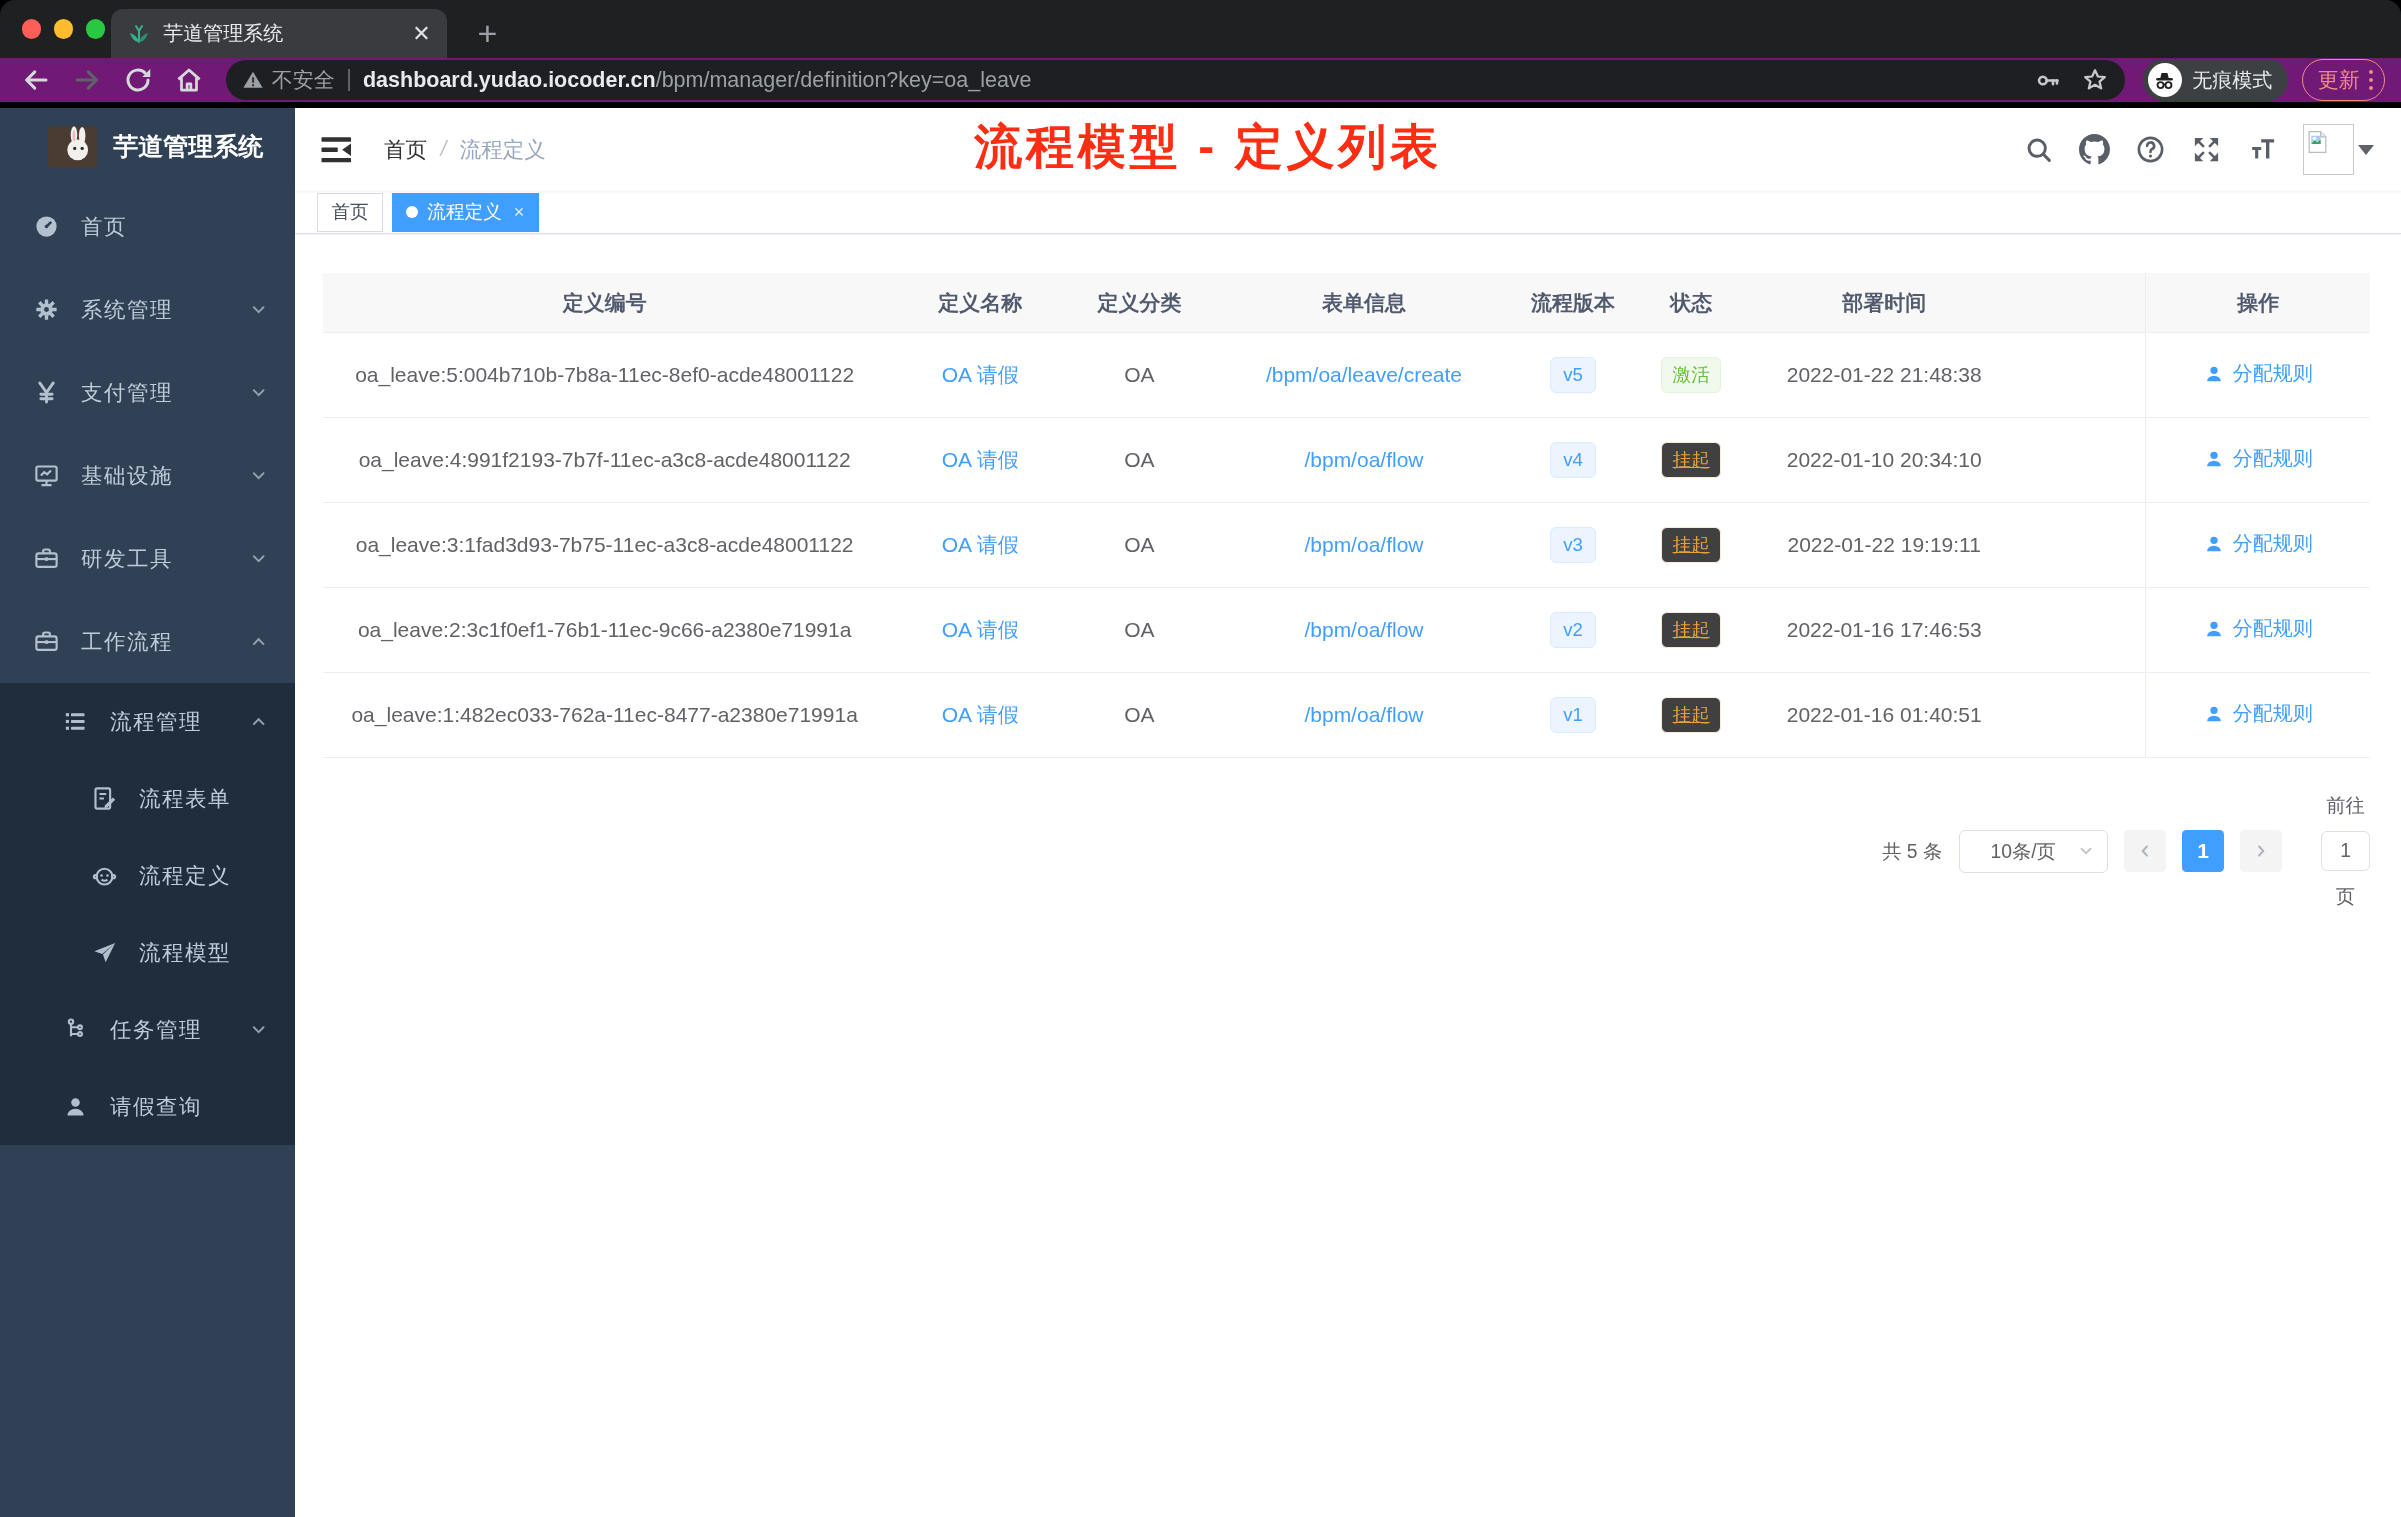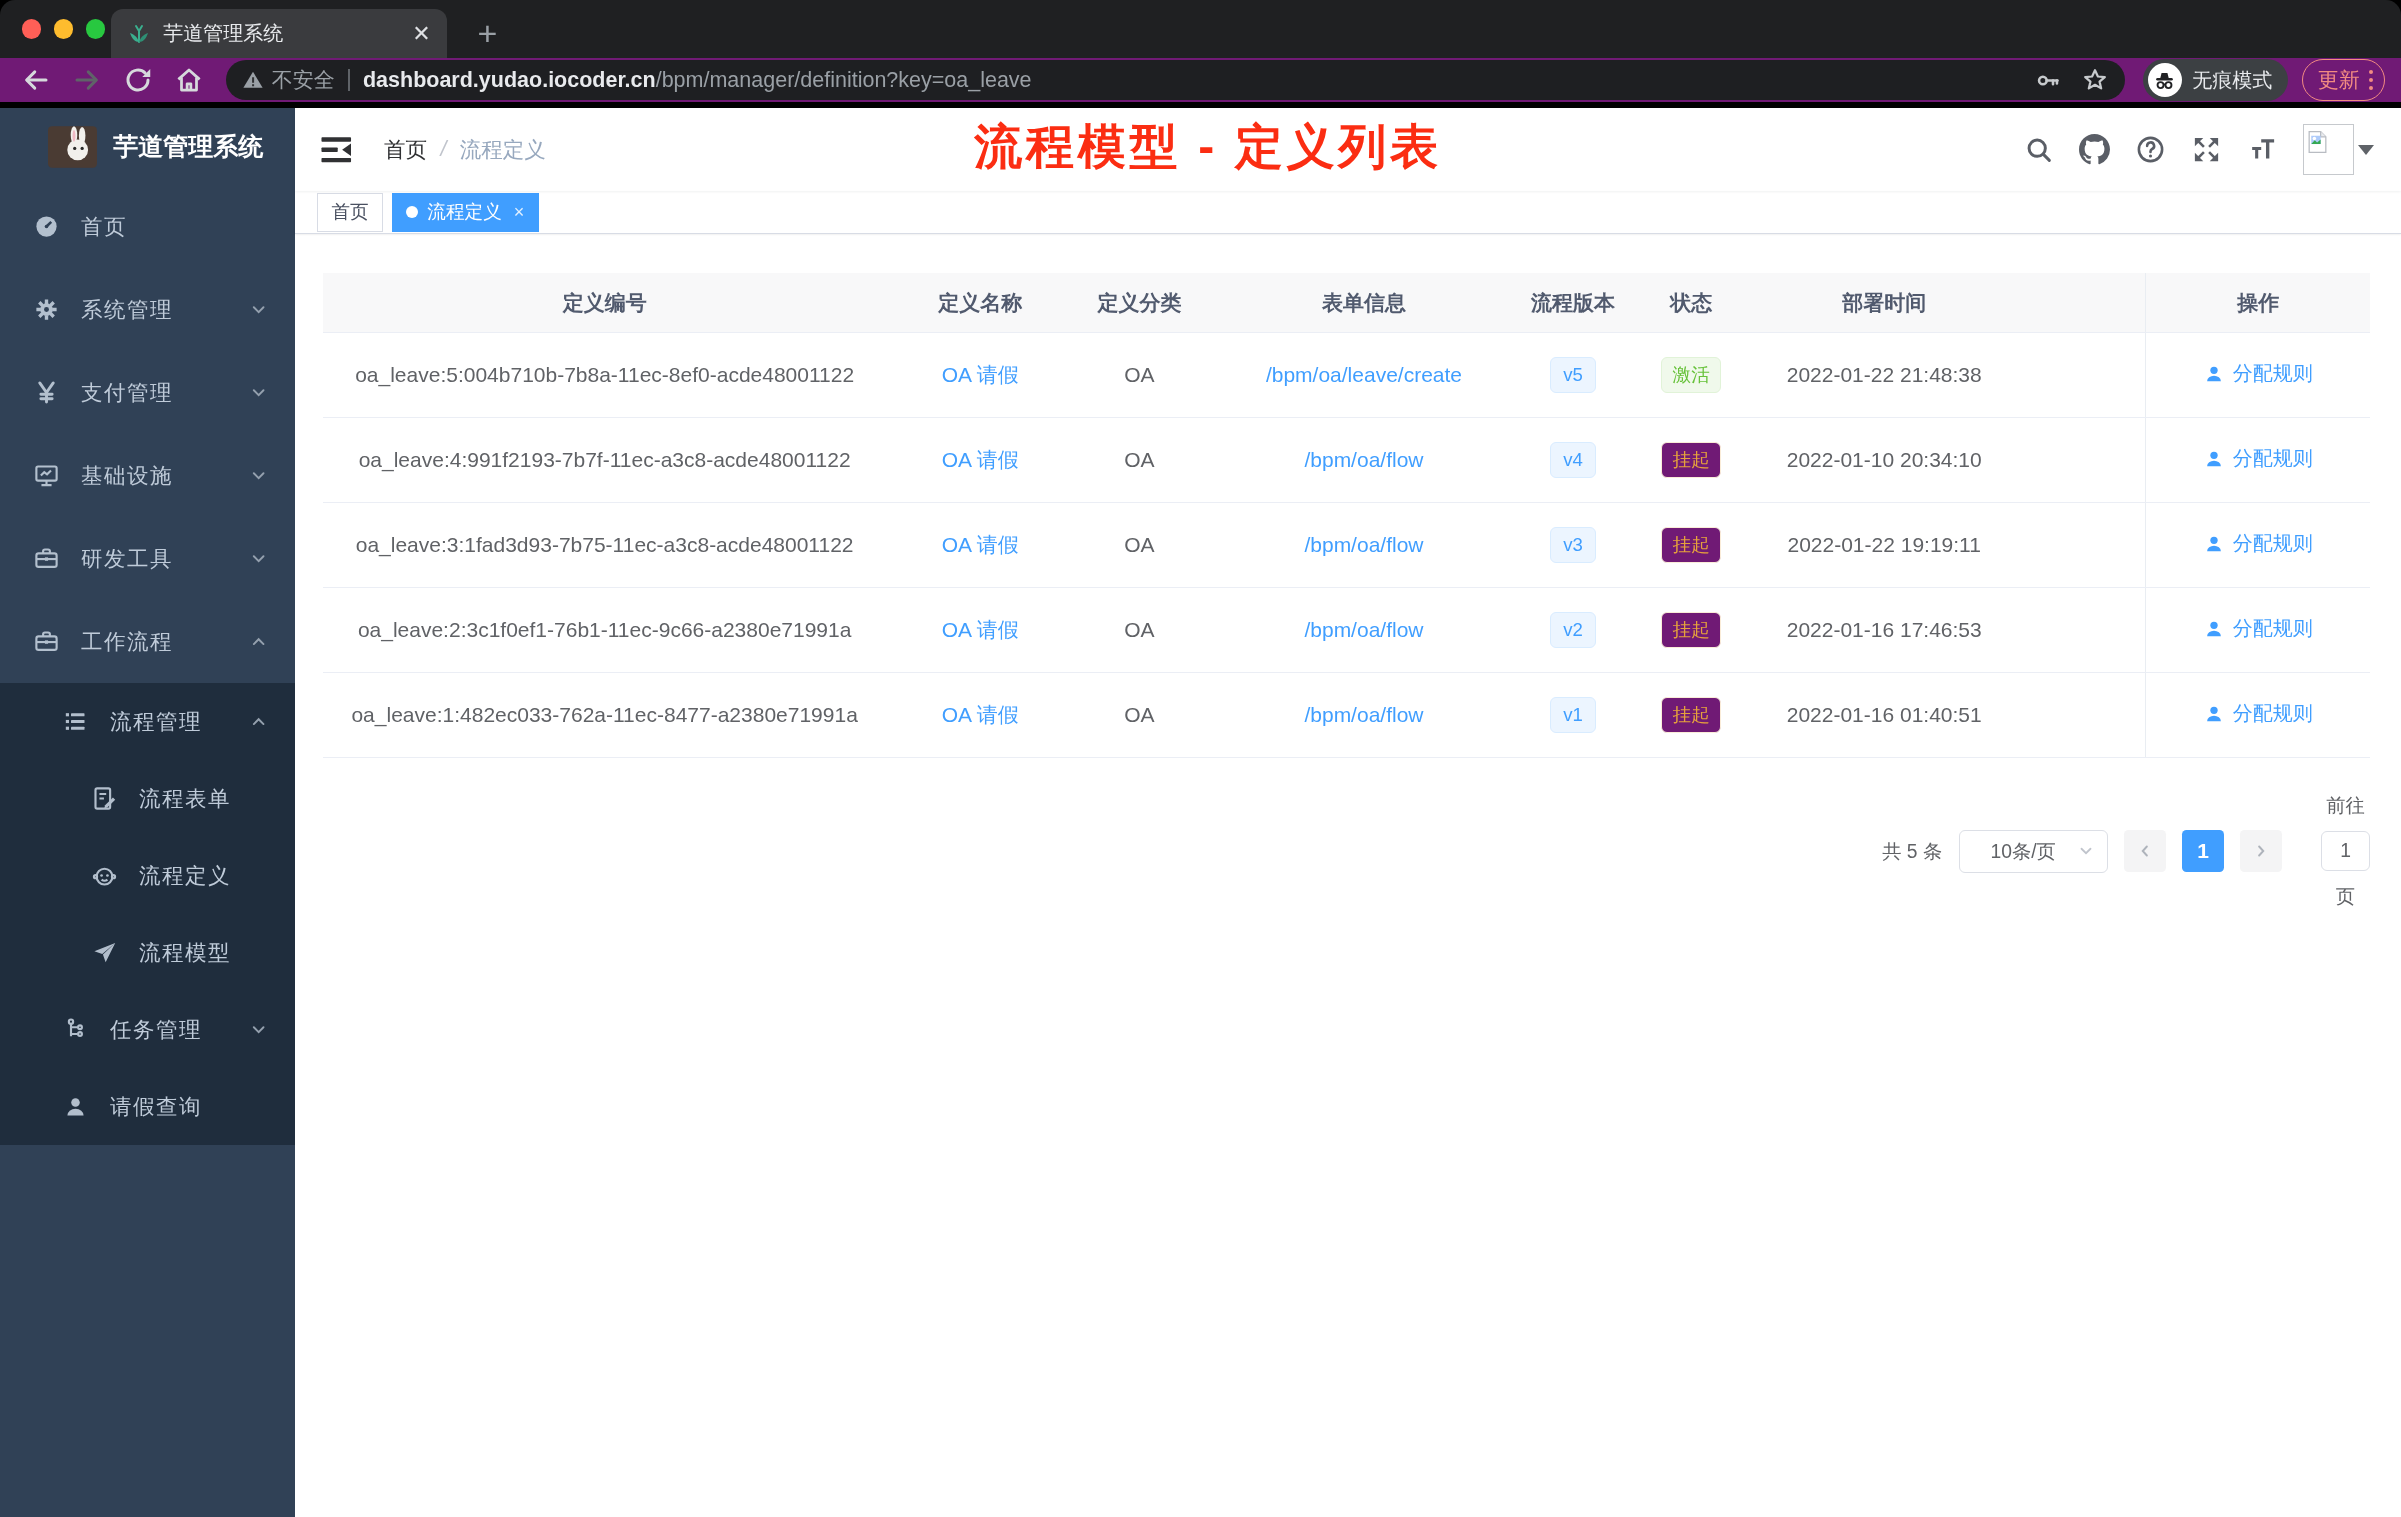--- a/index.html
+++ b/index.html
@@ -70,21 +70,21 @@
   .content{padding:39px 31px 0 28px;}
   table.grid{border-collapse:collapse;table-layout:fixed;width:2047px;font-size:21px;color:#606266;}
   table.grid th{height:59px;background:#f8f8f9;color:#515a6e;font-weight:600;font-size:21px;text-align:center;border-bottom:1.5px solid #ebeef5;padding:0;}
   table.grid td{height:85px;text-align:center;border-bottom:1.5px solid #ebeef5;padding:0 7.4px;box-sizing:border-box;}
   td.opcell,th.opcell{border-left:1.5px solid #e9edf2;}
   .idtext{white-space:nowrap;overflow:hidden;}
   a.blue{color:#409eff;text-decoration:none;white-space:nowrap;}
   .vtag{display:inline-block;background:#ecf5ff;border:0.7px solid #d9ecff;color:#409eff;border-radius:6px;font-size:18.6px;padding:8.2px 12px;line-height:1;}
   .stag{display:inline-block;border-radius:6px;font-size:18.6px;padding:8.2px 10.4px;line-height:1;}
   .stag.success{background:#f0f9eb;border:0.7px solid #e1f3d8;color:#67c23a;}
-  .stag.warning{background:#701a75;border:0.7px solid #faecd8;color:#e6a23c;}
+  .stag.warning{background:#404040;border:0.7px solid #faecd8;color:#e6a23c;text-decoration:underline;}
   .oplink{display:inline-flex;align-items:center;gap:7.4px;color:#409eff;font-size:20px;white-space:nowrap;}
   .oplink svg{width:22px;height:22px;}
 
   .pager{width:2047px;margin-top:34px;display:flex;align-items:center;justify-content:flex-end;gap:16.3px;color:#606266;font-size:19.3px;}
   .psel{width:149px;height:43px;border:1.5px solid #dcdfe6;border-radius:6px;display:flex;align-items:center;box-sizing:border-box;padding:0 12px 0 19.3px;gap:9px;}
   .psel .pseltext{flex:1;text-align:center;}
   .psel svg{width:18px;height:18px;color:#c0c4cc;}
   .pbtn{width:42px;height:42px;border-radius:4.5px;background:#f4f4f5;display:flex;align-items:center;justify-content:center;color:#aeb3bb;}
   .pbtn svg{width:18px;height:18px;}
   .pcur{width:42px;height:42px;border-radius:4.5px;background:#409eff;color:#fff;display:flex;align-items:center;justify-content:center;font-size:21px;font-weight:600;}

